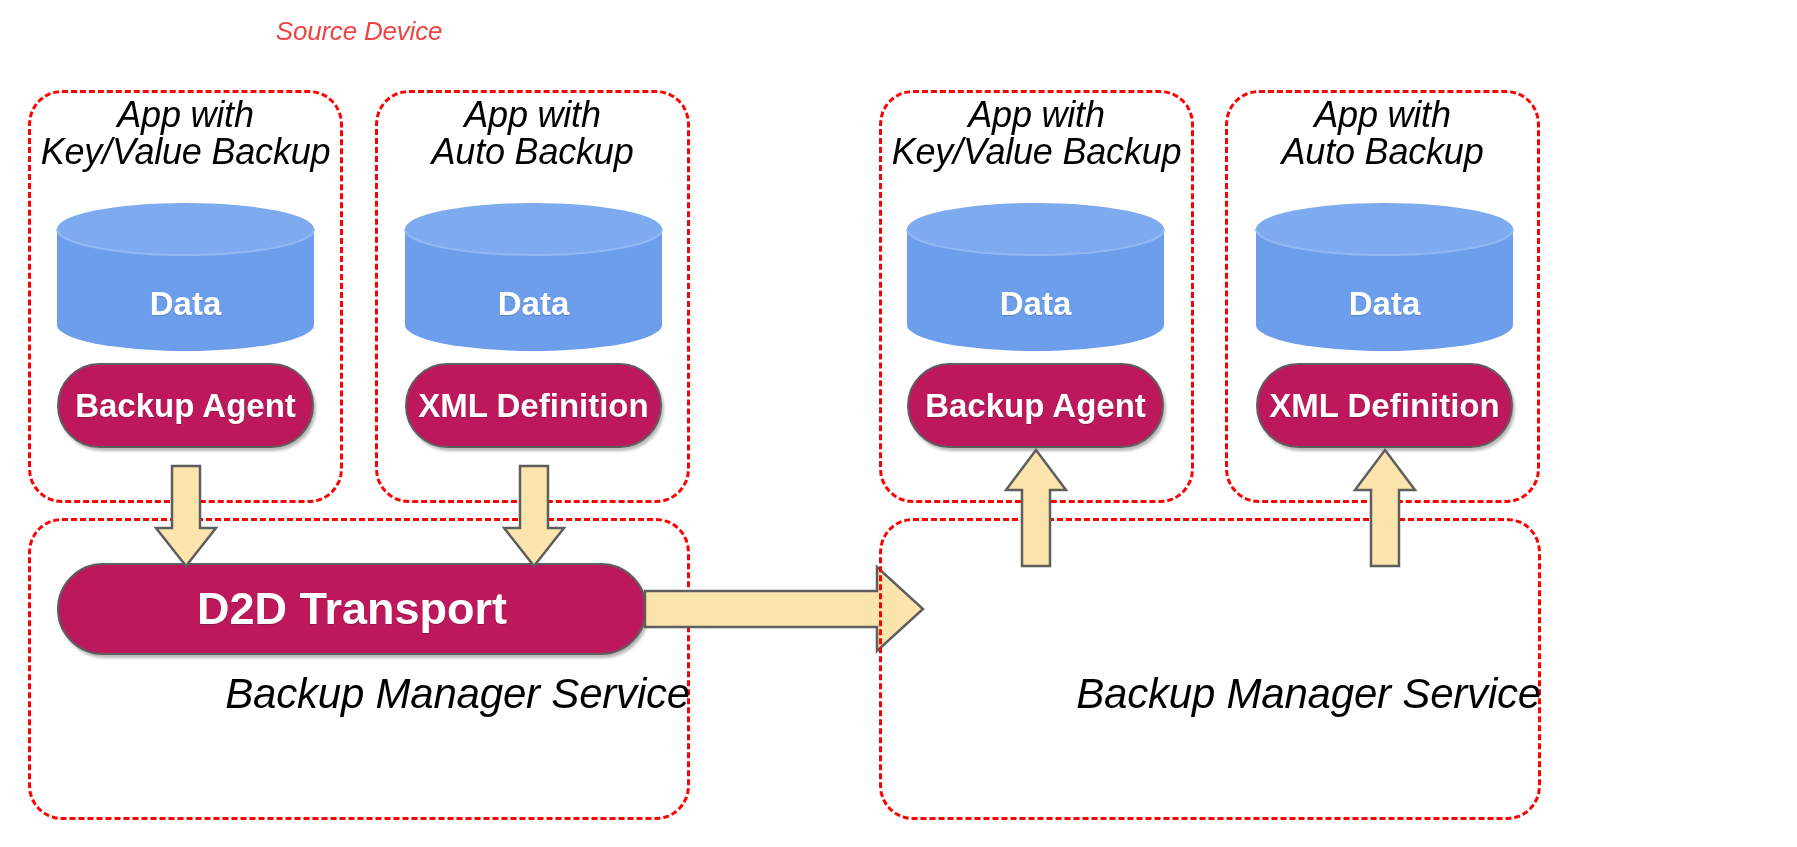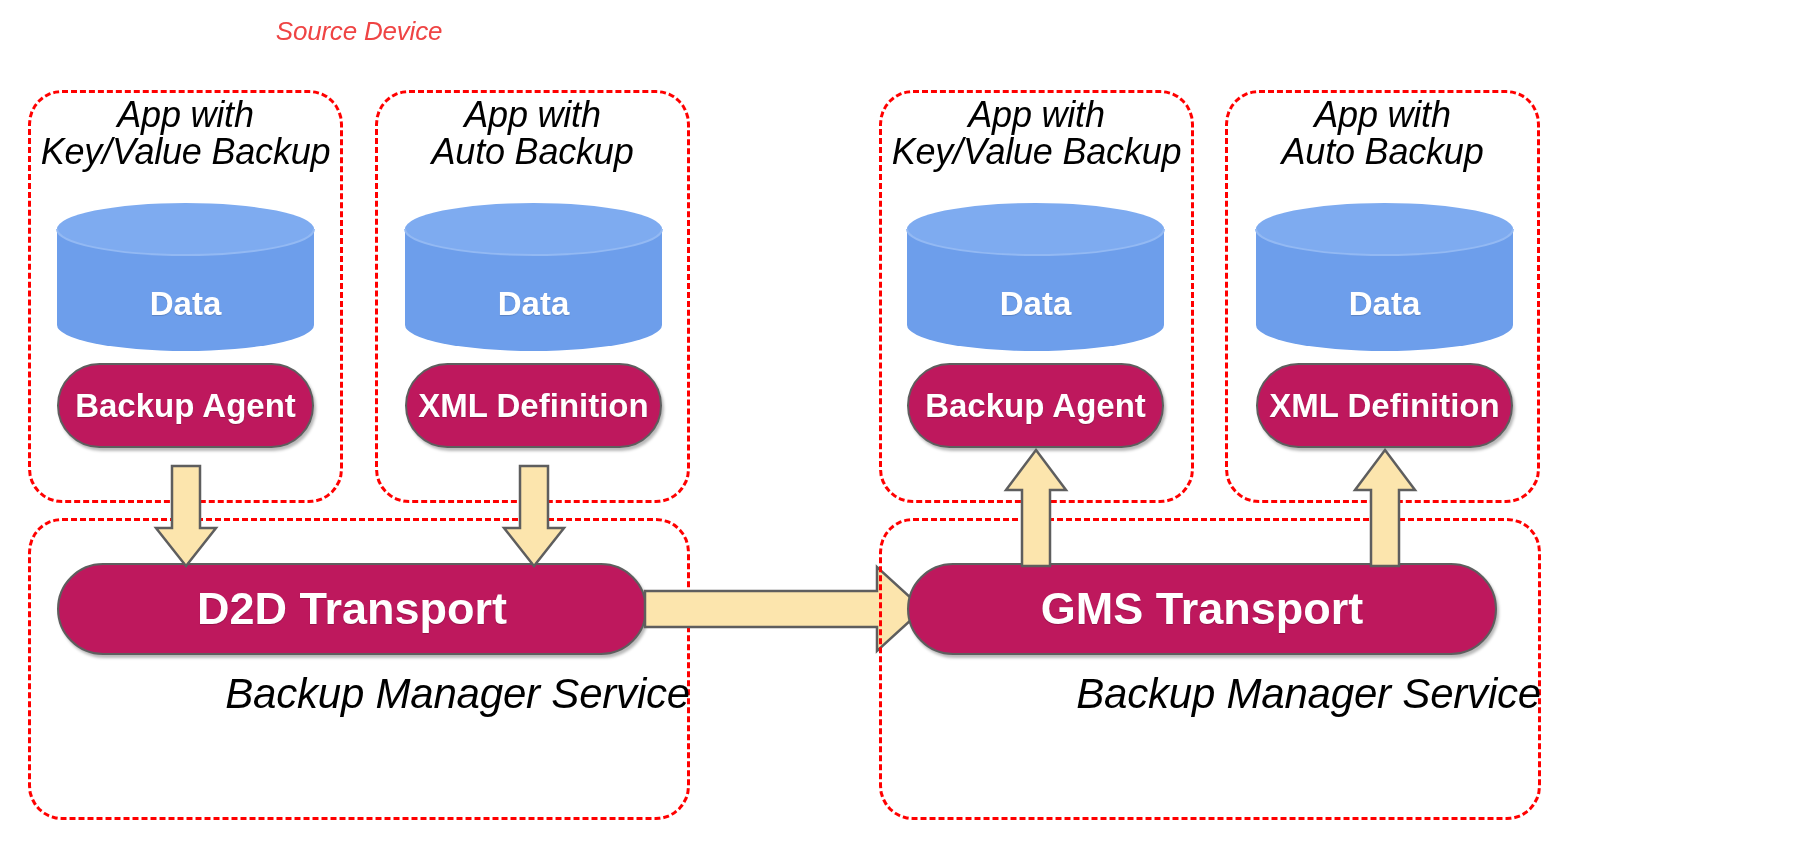--- a/index.html
+++ b/index.html
@@ -198,23 +198,20 @@
     </svg>
     <div class="cyl-text" style="top:82px;">Data</div>
   </div>
 
   <div class="pill small" style="left:1256px; top:363px; width:257px; height:85px;">
     <span>XML Definition</span>
   </div>
 
   <div class="dashed-box" style="left:879px; top:518px; width:662px; height:302px;"></div>
 
-  <div class="pill wide" style="left:907px; top:563px; width:590px; height:92px;">
-    <span>GMS Transport</span>
-  </div>
 
   <div class="service-label" style="left:879px; top:670px; width:662px;">Backup Manager Service</div>
 
   <div class="arrow" style="left:1006px; top:450px; width:60px; height:116px;">
     <svg width="60" height="116" viewBox="0 0 60 116">
       <path d="M30,0 L60,40 L44,40 L44,116 L16,116 L16,40 L0,40 Z" fill="#fce5ad" stroke="#5e5e5e" stroke-width="2.5" stroke-linejoin="miter"></path>
     </svg>
   </div>
 
   <div class="arrow" style="left:1355px; top:450px; width:60px; height:116px;">

